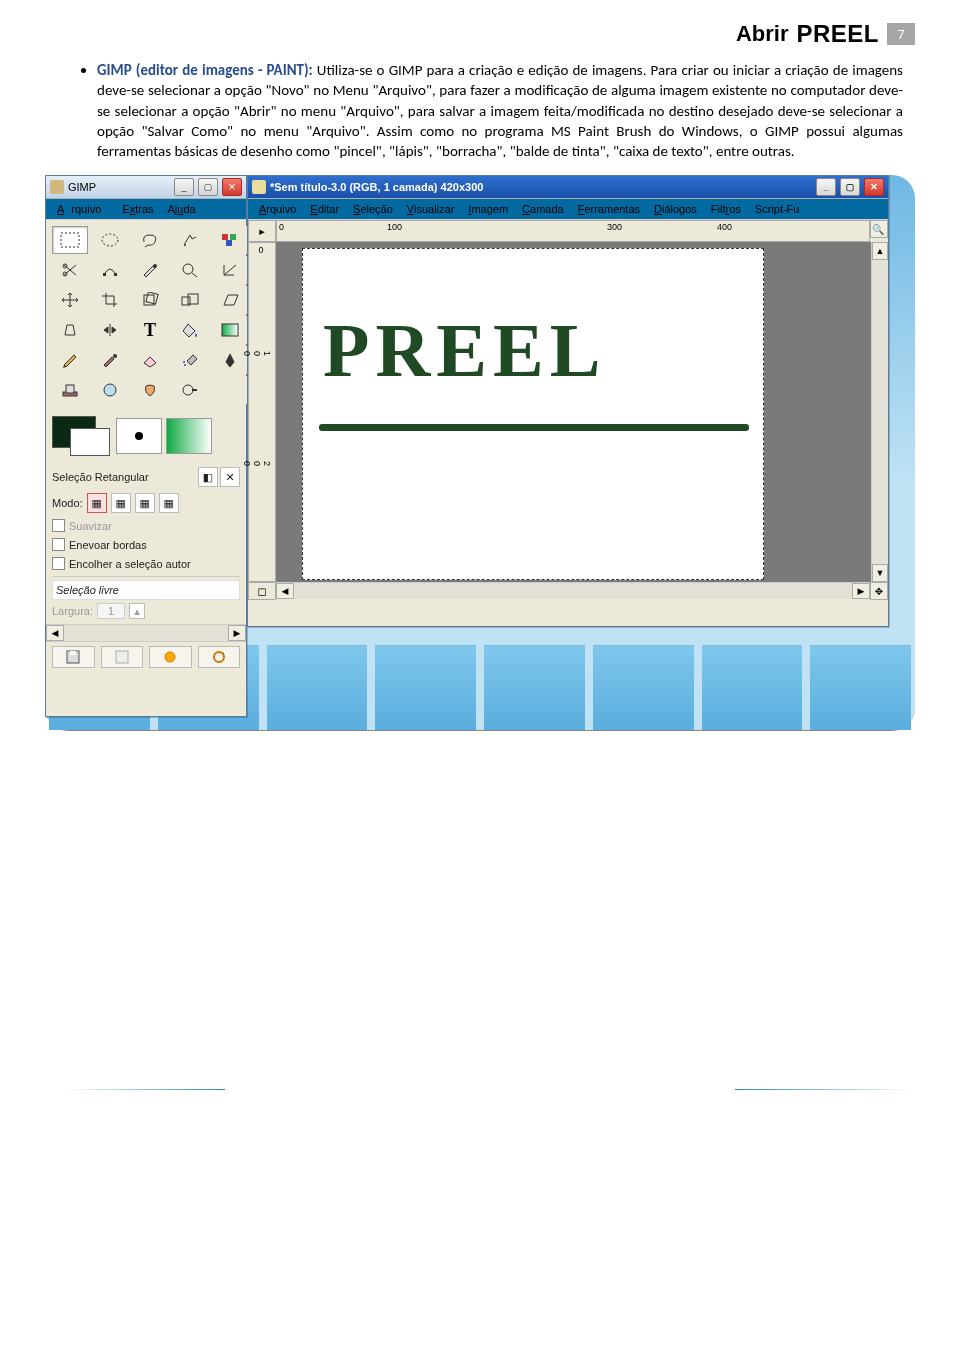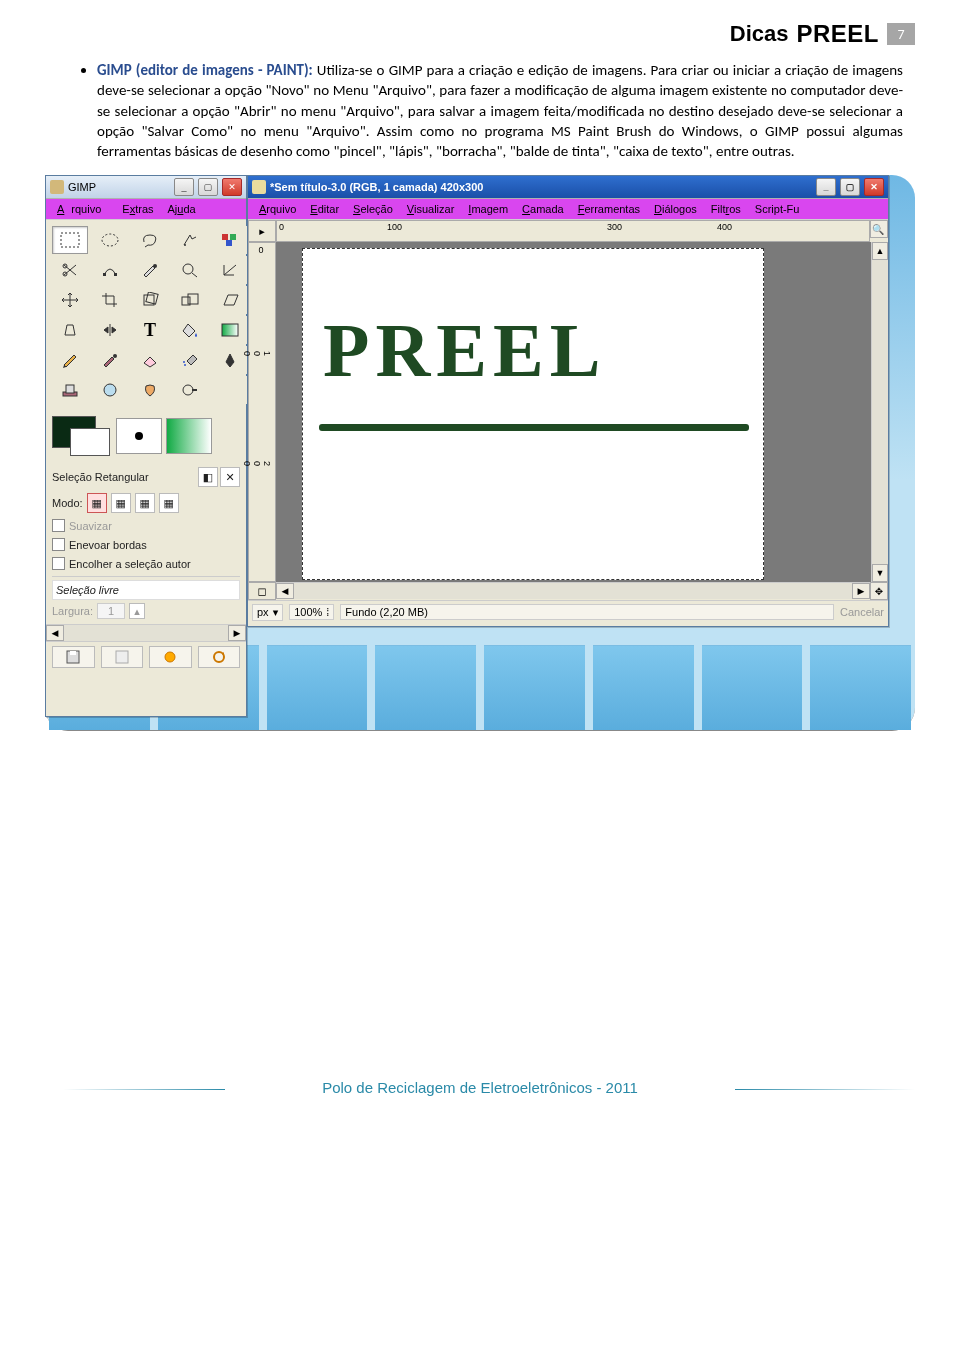--- a/index.html
+++ b/index.html
@@ -113,21 +113,21 @@
     border-radius: 2px;
     font-size: 9px;
     display:flex;align-items:center;justify-content:center;
     color:#333;
   }
   .winbtn.red { background: linear-gradient(to bottom,#f07a6e,#d03a2a); color:#fff; border-color:#a52a2a;}
   .menubar {
     display: flex;
     gap: 0;
     padding: 2px 4px;
-    background: #d946ef;
+    background: #0369a1;
     border-bottom: 1px solid #cfcfcf;
   }
   .menubar span {
     padding: 2px 7px;
     cursor: default;
   }
   .menubar span u { text-decoration: underline; }
   .tools-grid {
     display: grid;
     grid-template-columns: repeat(5, 38px);
@@ -245,21 +245,21 @@
   }
   .footer .line{position:absolute;top:18px;height:1px;background:linear-gradient(to right,#2a8aa8,#2a8aa800);width:180px;}
   .footer .line.l{left:45px;background:linear-gradient(to left,#2a8aa8,#2a8aa800 90%);}
   .footer .line.r{right:45px;}
 </style>
 </head>
 <body>
 
 <div class="page">
   <div class="header-row">
-    <span class="dicas">Dicas</span>
+    <span class="dicas">Abrir</span>
     <span class="preel">PREEL</span>
     <span class="pagenum">7</span>
   </div>
 
   <ul class="bulleted">
     <li>
       <span class="bold-blue">GIMP (editor de imagens - PAINT):</span><span> Utiliza-se o GIMP para a criação e edição de imagens. Para criar ou iniciar a criação de imagens deve-se selecionar a opção "Novo" no Menu "Arquivo", para fazer a modificação de alguma imagem existente no computador deve-se selecionar a opção "Abrir" no menu "Arquivo", para salvar a imagem feita/modificada no destino desejado deve-se selecionar a opção "Salvar Como" no menu "Arquivo". Assim como no programa MS Paint Brush do Windows, o GIMP possui algumas ferramentas básicas de desenho como "pincel", "lápis", "borracha", "balde de tinta", "caixa de texto", entre outras.</span>
     </li>
   </ul>
 
@@ -600,34 +600,21 @@
       </div>
       <div style="display:flex;">
         <div class="ruler-corner" style="height:16px;">◻</div>
         <div class="canvas-scroll-h" style="flex:1;">
           <div class="arrow">◀</div>
           <div class="track"></div>
           <div class="arrow">▶</div>
         </div>
         <div class="qm">✥</div>
       </div>
-      <div class="status">
-        <div class="cell">
-            <span>px</span>
-            <span>▾</span>
-          </div>
-        <div class="cell">
-            <span>100%</span>
-            <span>⁞</span>
-          </div>
-        <div class="cell grow">Fundo (2,20 MB)</div>
-        <div class="cancel">Cancelar</div>
-      </div>
     </div>
 
   </div>
 </div>
 
 <div class="footer">
   <div class="line l"></div>
-  <span>Polo de Reciclagem de Eletroeletrônicos - 2011</span>
   <div class="line r"></div>
 </div>
 
 </body></html>

